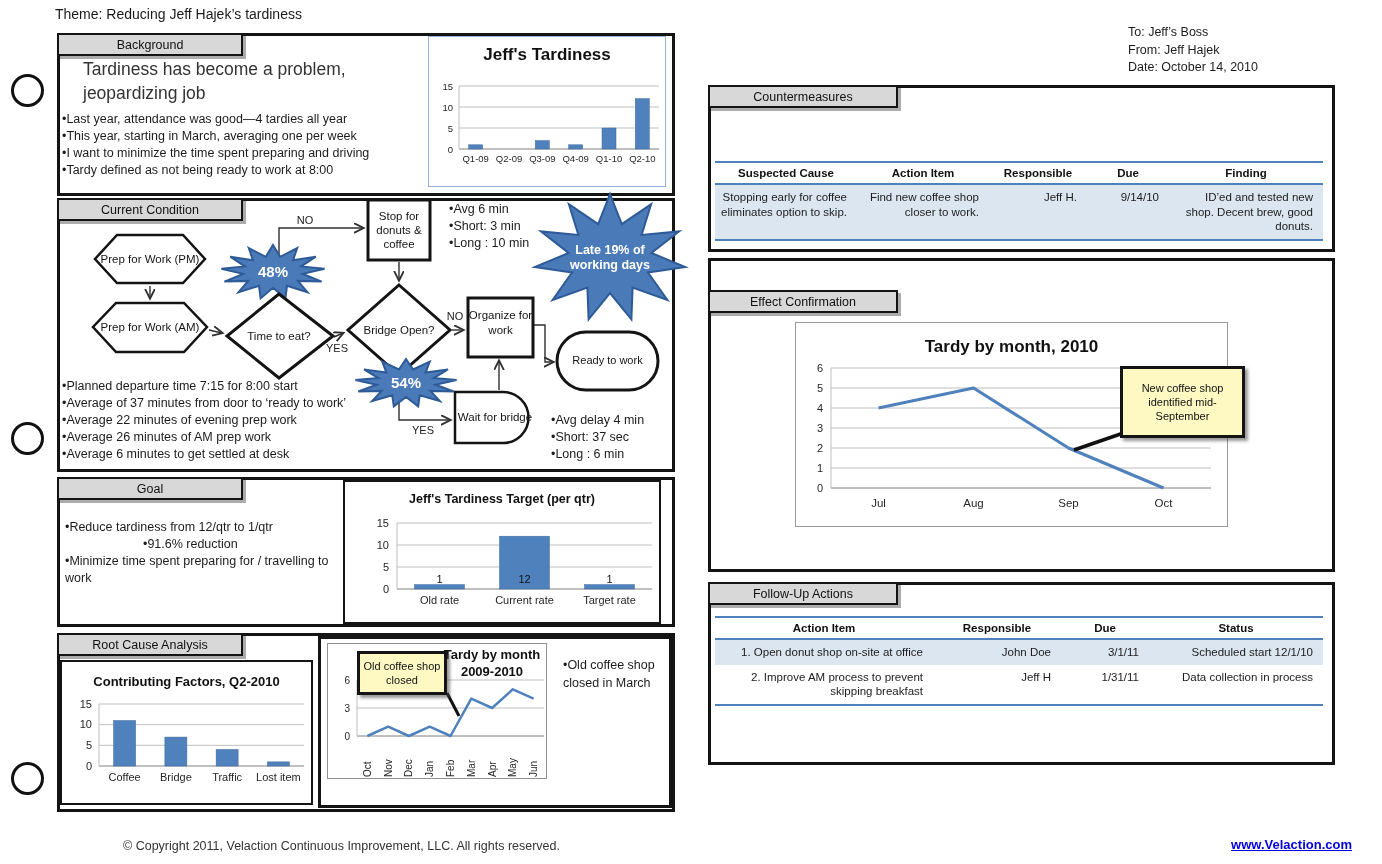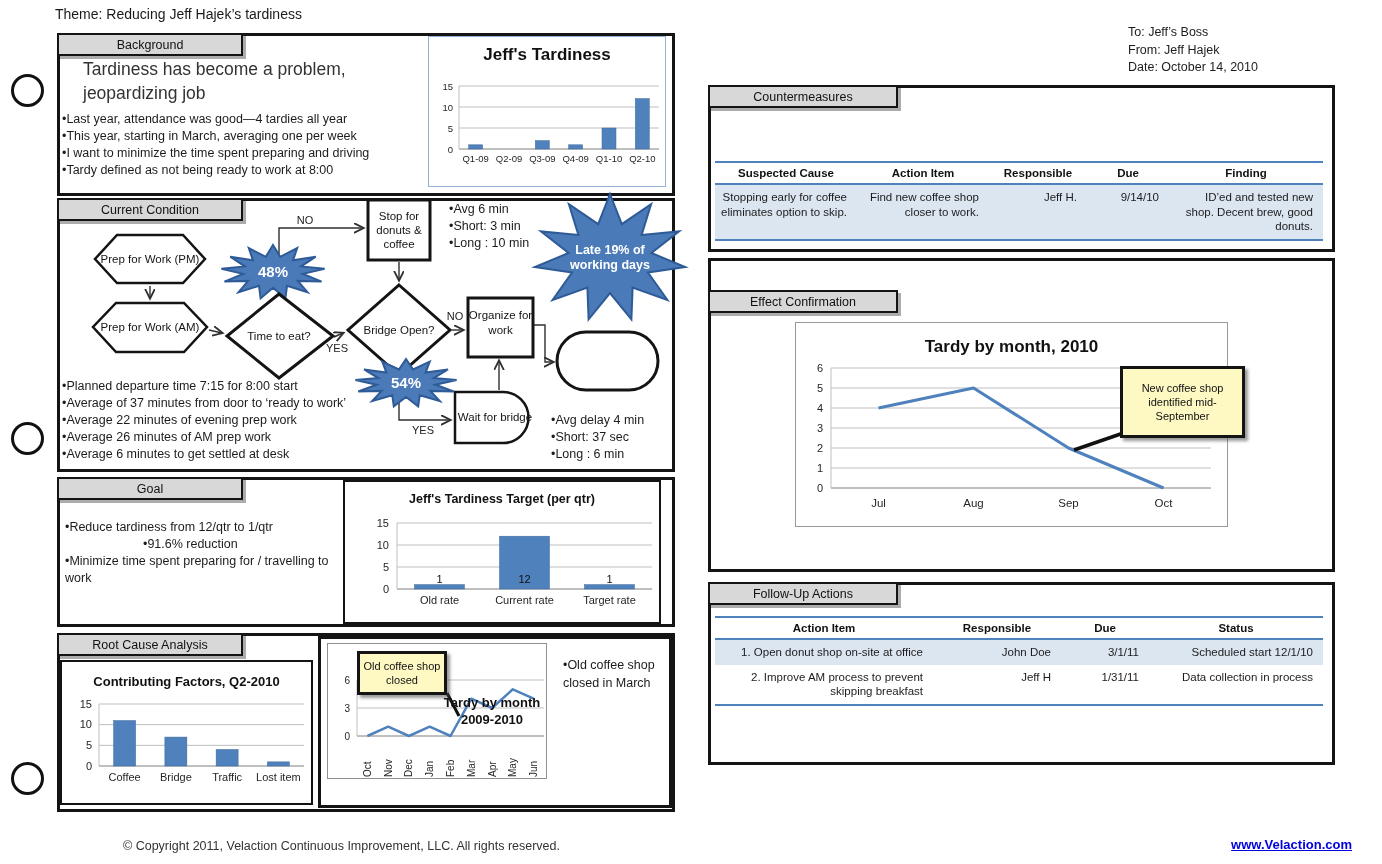--- a/index.html
+++ b/index.html
@@ -133,20 +133,21 @@
     <polygon points="349.0,161.0 356.1,171.5 372.7,163.7 368.6,174.6 391.0,171.4 376.7,180.1 399.6,182.1 378.4,186.7 396.7,193.5 373.3,192.9 382.8,203.0 362.7,197.3 361.2,208.3 349.0,198.9 336.8,208.3 335.3,197.3 315.2,203.0 324.7,192.9 301.3,193.5 319.6,186.7 298.4,182.1 321.3,180.1 307.0,171.4 329.4,174.6 325.3,163.7 341.9,171.5" fill="#4a7ab8" stroke="#2e5b97" stroke-width="2"></polygon>
         <polygon points="553.0,-4.0 564.8,26.2 594.1,6.2 584.6,36.9 622.1,33.4 594.4,55.0 628.2,69.1 591.0,74.6 610.4,101.9 575.6,89.6 574.4,121.4 553.0,95.2 531.6,121.4 530.4,89.6 495.6,101.9 515.0,74.6 477.8,69.1 511.6,55.0 483.9,33.4 521.4,36.9 511.9,6.2 541.2,26.2" fill="#4a7ab8" stroke="#2e5b97" stroke-width="2"></polygon>
       </svg>
 
     <div class="fl" style="left:38px;top:37px;width:110px;height:48px;">Prep for Work (PM)</div>
     <div class="fl" style="left:36px;top:105px;width:114px;height:49px;">Prep for Work (AM)</div>
     <div class="fl" style="left:188px;top:106px;width:68px;height:64px;">Time to eat?</div>
     <div class="fl" style="left:311px;top:2px;width:62px;height:60px;">Stop for donuts &amp; coffee</div>
     <div class="fl" style="left:296px;top:102px;width:92px;height:60px;">Bridge Open?</div>
     <div class="fl" style="left:411px;top:100px;width:65px;height:49px;">Organize for work</div>
+    <div class="fl" style="left:500px;top:134px;width:101px;height:58px;font-size:11px;">Ready to work</div>
     <div class="fl" style="left:398px;top:194px;width:80px;height:51px;">Wait for bridge</div>
 
     <div class="fl startxt" style="left:166px;top:60px;width:100px;height:28px;font-size:15px;">48%</div>
     <div class="fl startxt" style="left:299px;top:171px;width:100px;height:28px;font-size:15px;">54%</div>
     <div class="fl startxt" style="left:511px;top:14px;width:84px;height:92px;font-size:12.5px;line-height:15.5px;">Late 19% of working days</div>
 
     <div class="fl small-lbl" style="left:230px;top:16px;width:36px;height:14px;">NO</div>
     <div class="fl small-lbl" style="left:262px;top:144px;width:36px;height:14px;">YES</div>
     <div class="fl small-lbl" style="left:383px;top:112px;width:30px;height:14px;">NO</div>
     <div class="fl small-lbl" style="left:348px;top:226px;width:36px;height:14px;">YES</div>
@@ -228,21 +229,21 @@
         <text x="113.875" y="119" text-anchor="middle" font-size="11" fill="#262626">Bridge</text>
         <rect x="154.125" y="87.46666666666667" width="22" height="16.53333333333333" fill="#4f81bd" stroke="#3c6899" stroke-width="0.5"></rect>
         <text x="165.125" y="119" text-anchor="middle" font-size="11" fill="#262626">Traffic</text>
         <rect x="205.375" y="99.86666666666667" width="22" height="4.133333333333326" fill="#4f81bd" stroke="#3c6899" stroke-width="0.5"></rect>
         <text x="216.375" y="119" text-anchor="middle" font-size="11" fill="#262626">Lost item</text>
       </svg>
   </div>
 
   <div class="abs" style="left:318px;top:636px;width:354px;height:172px;border:3px solid #141414;box-sizing:border-box;background:#fff;">
     <div class="chartframe" style="left:6px;top:4px;width:220px;height:136px;border:1px solid #909090;">
-      <div class="ctitle" style="left:100px;right:auto;top:2px;width:128px;font-size:13px;line-height:17px;margin-top:48px;">Tardy by month 2009-2010</div>
+      <div class="ctitle" style="left:100px;right:auto;top:2px;width:128px;font-size:13px;line-height:17px;">Tardy by month 2009-2010</div>
       <svg id="c4" width="220" height="136">
           <line x1="29" y1="92" x2="216" y2="92" stroke="#808080" stroke-width="1"></line>
           <text x="22" y="95.5" text-anchor="end" font-size="10" fill="#262626">0</text>
           <line x1="29" y1="64" x2="216" y2="64" stroke="#bfbfbf" stroke-width="1"></line>
           <text x="22" y="67.5" text-anchor="end" font-size="10" fill="#262626">3</text>
           <line x1="29" y1="36" x2="216" y2="36" stroke="#bfbfbf" stroke-width="1"></line>
           <text x="22" y="39.5" text-anchor="end" font-size="10" fill="#262626">6</text>
           <line x1="29" y1="92" x2="29" y2="36" stroke="#bfbfbf" stroke-width="1"></line>
           <text x="42.888888888888886" y="133" font-size="10" fill="#262626" transform="rotate(-90 42.888888888888886 133)">Oct</text>
           <text x="63.66666666666667" y="133" font-size="10" fill="#262626" transform="rotate(-90 63.66666666666667 133)">Nov</text>

